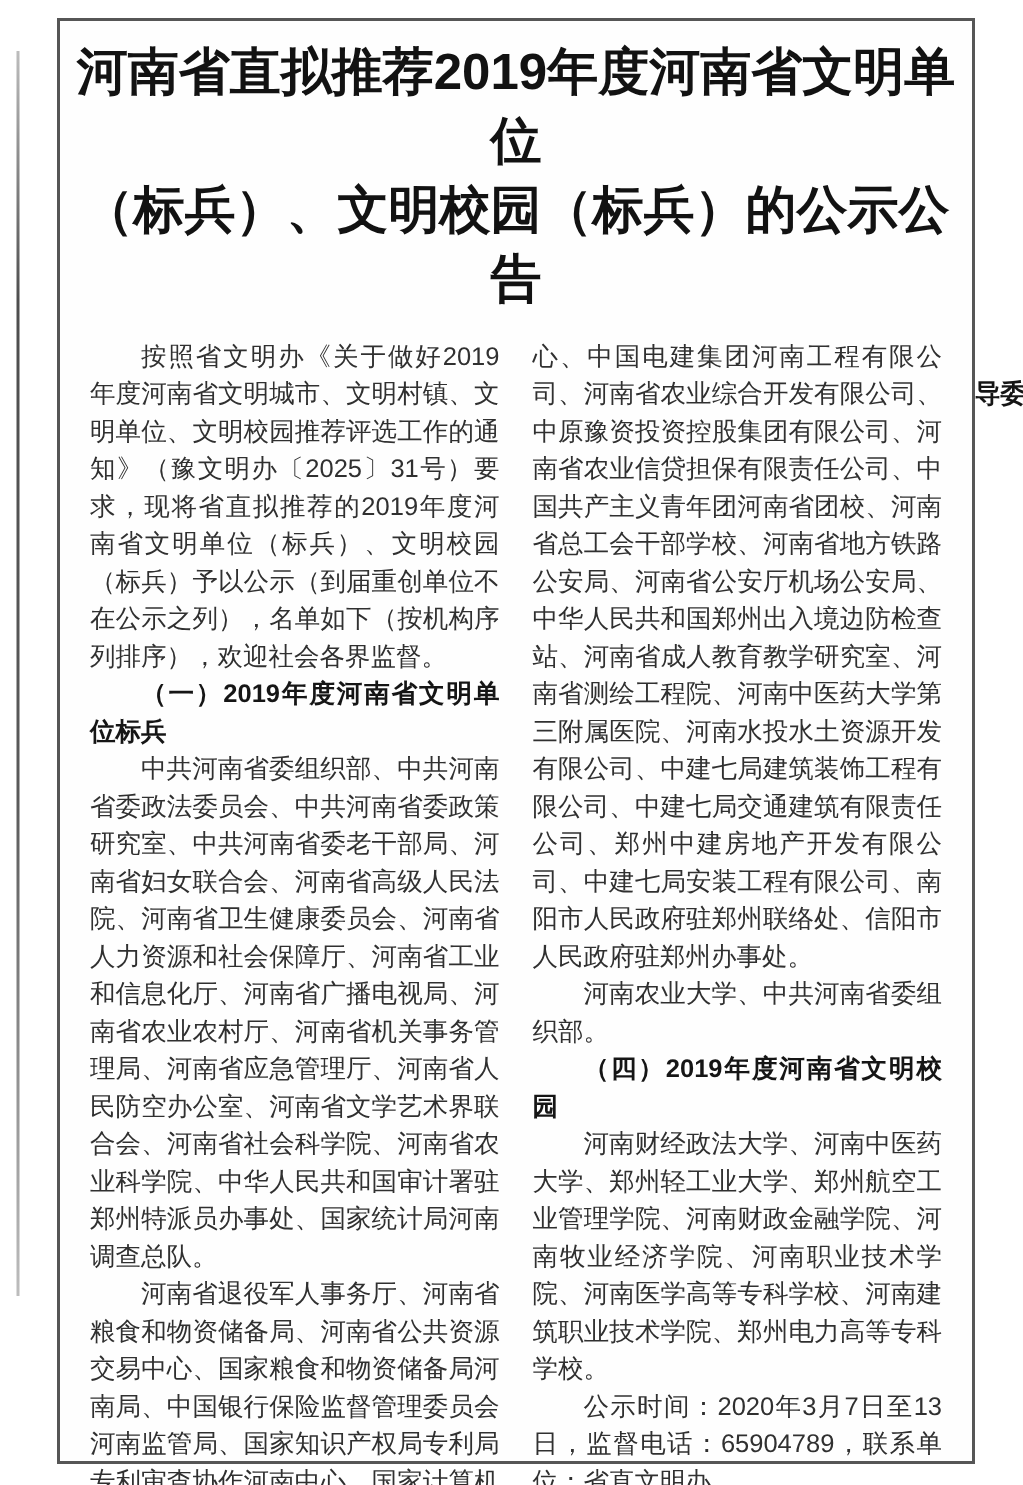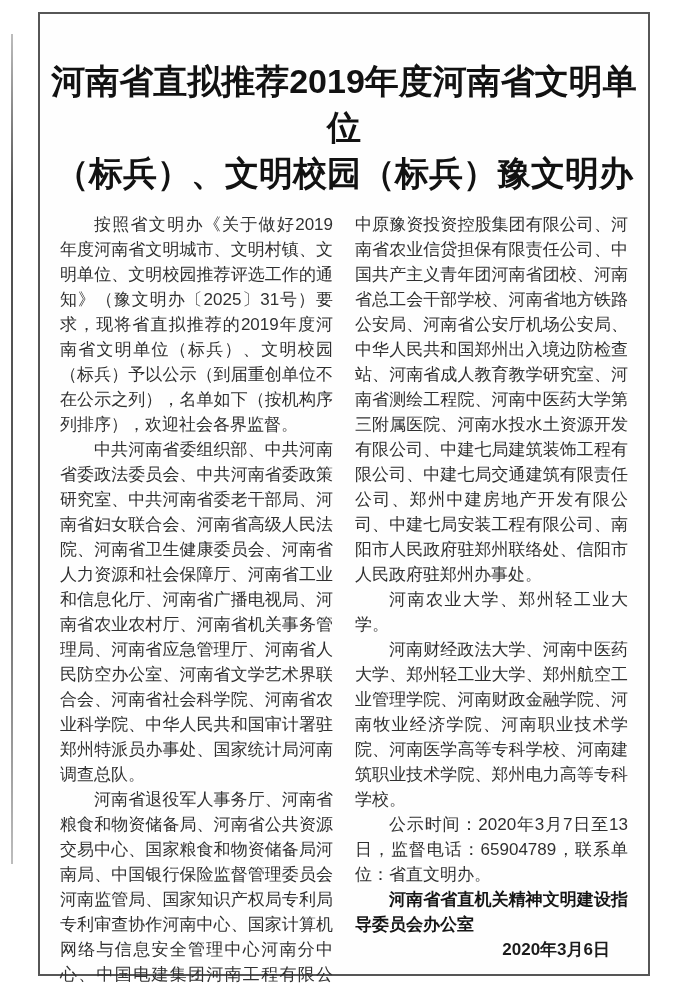--- a/index.html
+++ b/index.html
@@ -28,21 +28,21 @@
     position: absolute;
     left: 38px;
     top: 12px;
     width: 608px;
     height: 960px;
     border: 2px solid #565656;
     background: #fefefe;
     box-sizing: content-box;
   }
   .title {
-    margin: 44px 8px 0 8px;
+    margin: 11px 8px 0 8px;
     text-align: center;
     font-weight: bold;
     color: #121212;
     font-size: 34px;
     line-height: 46px;
     letter-spacing: 0px;
   }
   .columns {
     margin: 16px 20px 0 20px;
     height: 806px;
@@ -77,27 +77,29 @@
 </style>
 </head>
 <body>
 
 <div class="sheet">
   <div class="left-rule"></div>
 
   <div class="frame">
     <div class="title">
       <div>河南省直拟推荐2019年度河南省文明单位</div>
-      <div>（标兵）、文明校园（标兵）豫文明办</div>
+      <div>（标兵）、文明校园（标兵）的公示公告</div>
     </div>
 
     <div class="columns">
       <p>按照省文明办《关于做好2019年度河南省文明城市、文明村镇、文明单位、文明校园推荐评选工作的通知》（豫文明办〔2025〕31号）要求，现将省直拟推荐的2019年度河南省文明单位（标兵）、文明校园（标兵）予以公示（到届重创单位不在公示之列），名单如下（按机构序列排序），欢迎社会各界监督。</p>
+      <p class="heading">（一）2019年度河南省文明单位标兵</p>
       <p>中共河南省委组织部、中共河南省委政法委员会、中共河南省委政策研究室、中共河南省委老干部局、河南省妇女联合会、河南省高级人民法院、河南省卫生健康委员会、河南省人力资源和社会保障厅、河南省工业和信息化厅、河南省广播电视局、河南省农业农村厅、河南省机关事务管理局、河南省应急管理厅、河南省人民防空办公室、河南省文学艺术界联合会、河南省社会科学院、河南省农业科学院、中华人民共和国审计署驻郑州特派员办事处、国家统计局河南调查总队。</p>
       <p>河南省退役军人事务厅、河南省粮食和物资储备局、河南省公共资源交易中心、国家粮食和物资储备局河南局、中国银行保险监督管理委员会河南监管局、国家知识产权局专利局专利审查协作河南中心、国家计算机网络与信息安全管理中心河南分中心、中国电建集团河南工程有限公司、河南省农业综合开发有限公司、中原豫资投资控股集团有限公司、河南省农业信贷担保有限责任公司、中国共产主义青年团河南省团校、河南省总工会干部学校、河南省地方铁路公安局、河南省公安厅机场公安局、中华人民共和国郑州出入境边防检查站、河南省成人教育教学研究室、河南省测绘工程院、河南中医药大学第三附属医院、河南水投水土资源开发有限公司、中建七局建筑装饰工程有限公司、中建七局交通建筑有限责任公司、郑州中建房地产开发有限公司、中建七局安装工程有限公司、南阳市人民政府驻郑州联络处、信阳市人民政府驻郑州办事处。</p>
-      <p>河南农业大学、郑州轻工业大学。</p>
+      <p>河南农业大学、中共河南省委组织部。</p>
+      <p class="heading">（四）2019年度河南省文明校园</p>
       <p>河南财经政法大学、河南中医药大学、郑州轻工业大学、郑州航空工业管理学院、河南财政金融学院、河南牧业经济学院、河南职业技术学院、河南医学高等专科学校、河南建筑职业技术学院、郑州电力高等专科学校。</p>
       <p>公示时间：2020年3月7日至13日，监督电话：65904789，联系单位：省直文明办。</p>
       <p class="signature">河南省省直机关精神文明建设指导委员会办公室</p>
       <p class="date-line">2020年3月6日</p>
     </div>
   </div>
 </div>
 
 </body></html>

